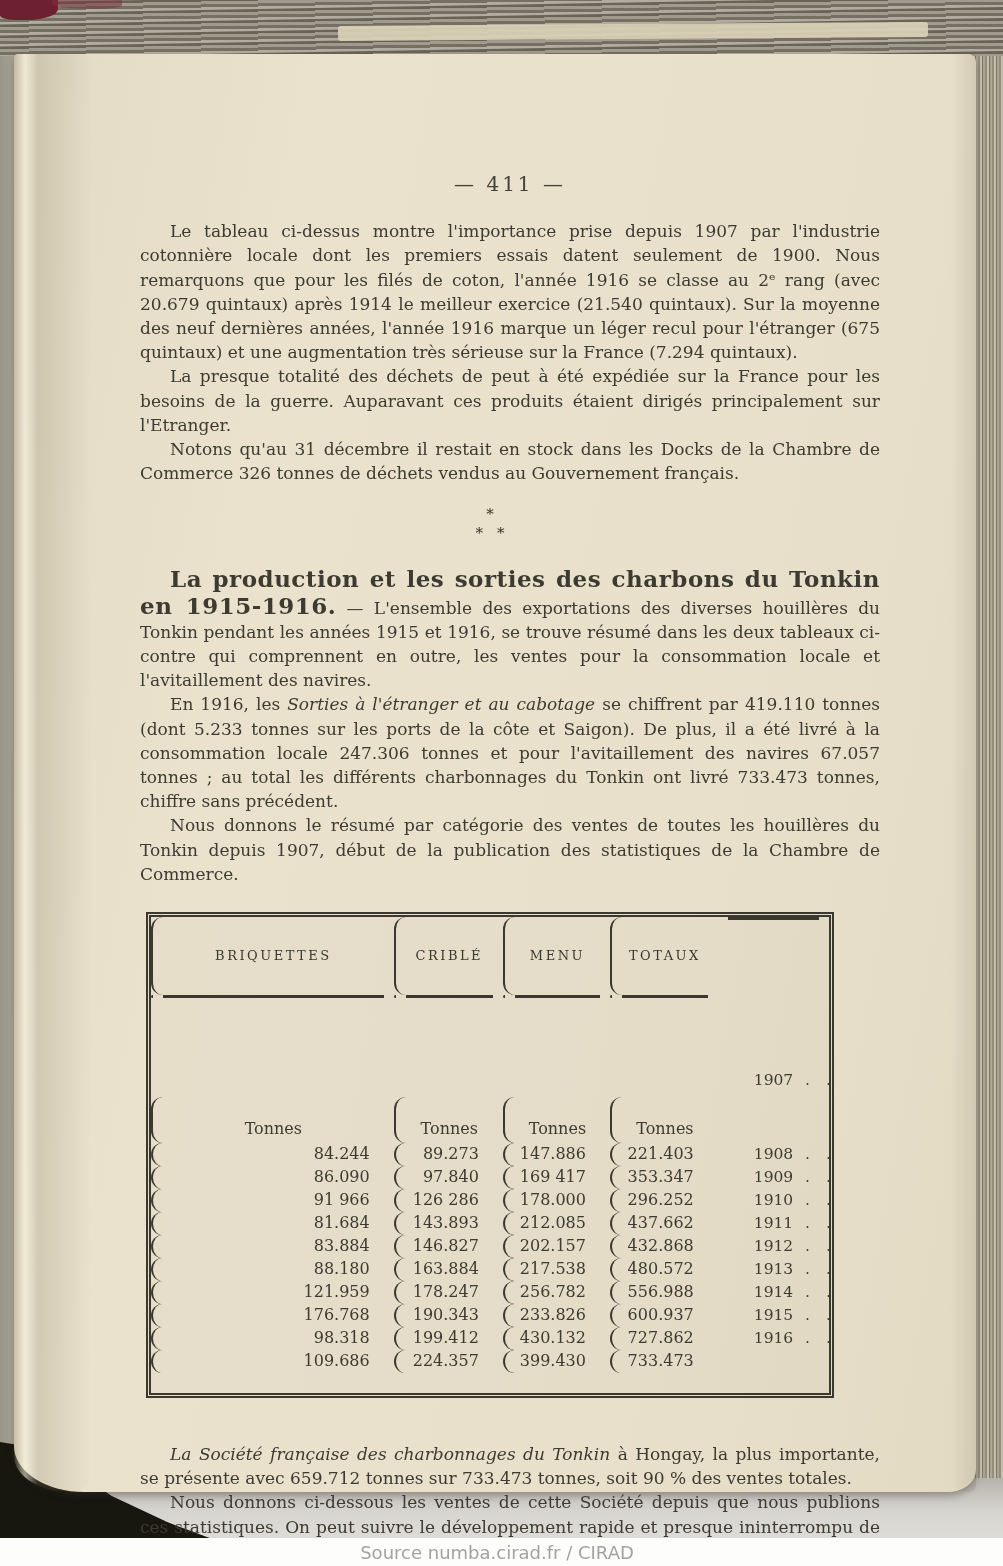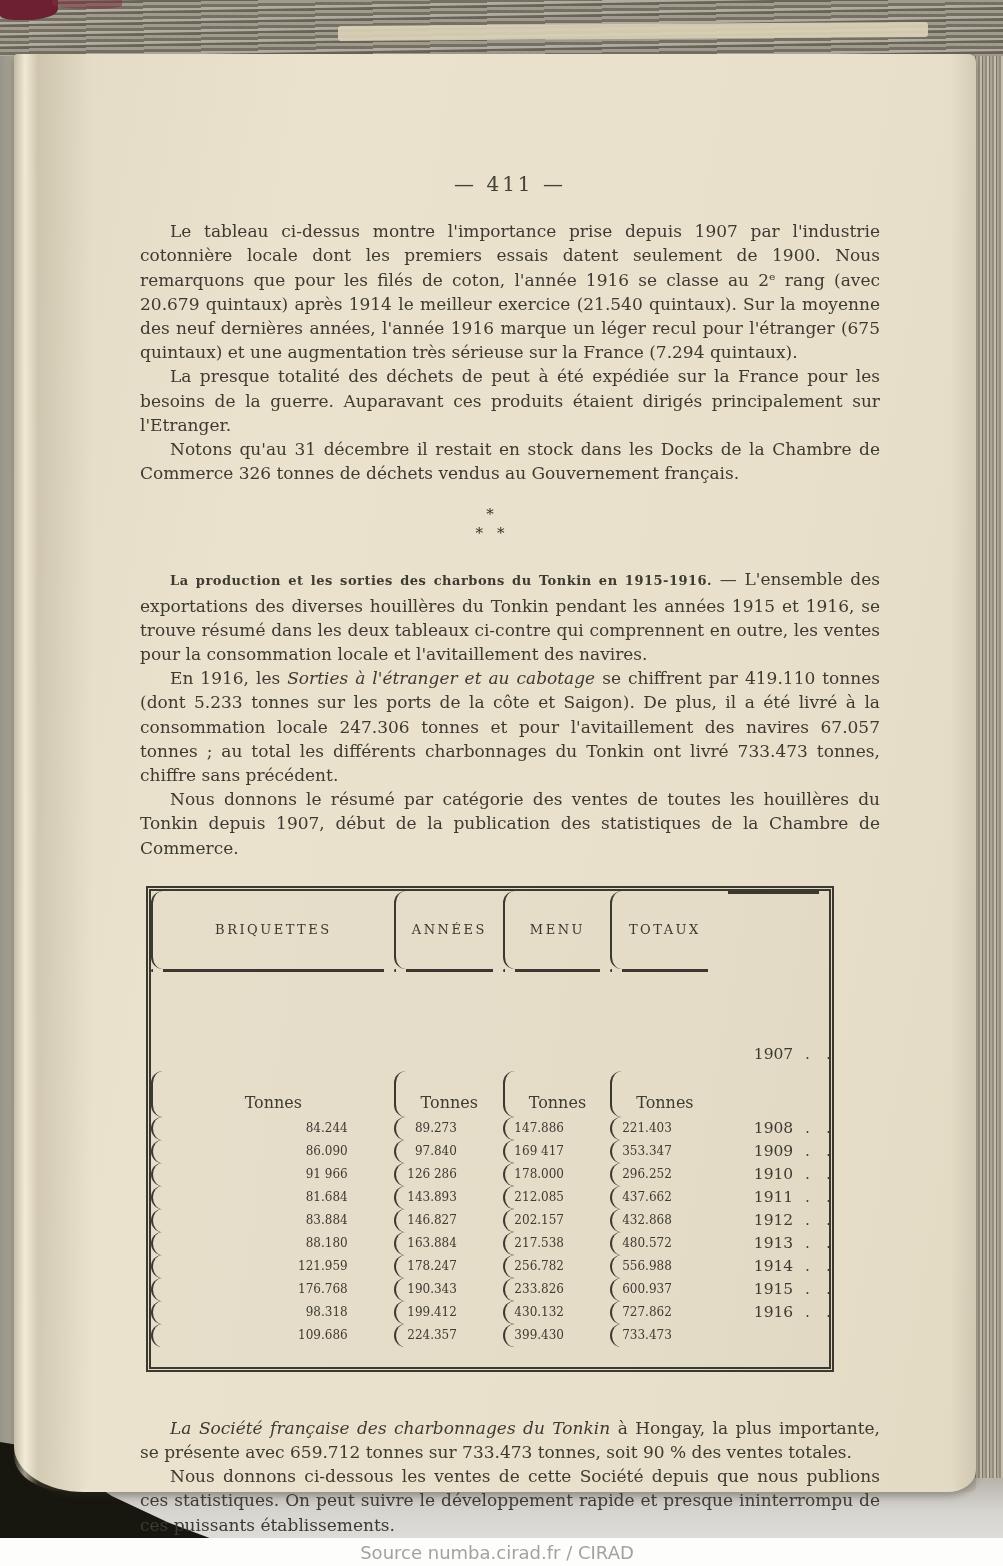--- a/index.html
+++ b/index.html
@@ -48,41 +48,41 @@
   .pagenum{margin-top:118px;text-align:center;font-size:20px;letter-spacing:3px;
     text-indent:0;color:#45423a;}
 
   p{margin:0;text-indent:30px;}
   .p-first{margin-top:23px;}
   .asterism{margin-top:20px;text-align:center;line-height:19px;font-size:15px;
     transform:translateX(-20px);color:#36332b;}
   .asterism .row2{letter-spacing:0;}
   .asterism .row2 .a{display:inline-block;width:14px;}
   .section{margin-top:24px;}
-  .section b{letter-spacing:.5px;font-size:13px;margin-top:37px;}
+  .section b{letter-spacing:.5px;font-size:23px;margin-top:37px;}
 
   
   .table-wrap{margin:26px 0 0 6px;width:688px;border:5px double #3b382f;
     box-sizing:border-box;background:rgba(70,60,30,.02);}
   .tgrid{display:grid;grid-template-columns:35.8% 16.1% 15.8% 15.9% 16.4%;
     padding-bottom:20px;}
   .cell{box-sizing:border-box;}
   .c2,.c3,.c4,.c5{border-left:2px solid #3b382f;border-radius:12px;}
   .hcell{height:78px;display:flex;align-items:center;justify-content:center;
     font-size:13px;letter-spacing:2.5px;color:#3b382f;}
   .rcell{height:3px;}
   .rcell .rule{height:3px;background:#3b382f;margin:0 10px;}
   .ucell{height:46px;display:flex;align-items:flex-end;justify-content:center;
     padding-bottom:2px;font-size:16px;margin-top:28px;}
   .year-cell{height:23px;display:flex;align-items:center;padding-left:36px;
     font-size:15.5px;}
   .year-cell .leader{margin-left:12px;letter-spacing:5px;word-spacing:2px;
     white-space:nowrap;overflow:hidden;font-size:14px;flex:1;}
   .num-cell{height:23px;display:flex;align-items:center;justify-content:flex-end;
-    padding-right:46px;font-size:12px;}
+    padding-right:24px;font-size:16px;}
 
   .bottom-block{margin-top:44px;}
 
   
   .source-bar{position:absolute;left:0;bottom:0;width:100%;height:28px;z-index:5;
     background:#fdfdfc;display:flex;align-items:center;justify-content:center;
     padding-right:9px;box-sizing:border-box;
     font-family:"DejaVu Sans",sans-serif;font-size:18px;color:#a2a2a0;}
 </style>
 </head>
@@ -115,21 +115,21 @@
 
       <p class="section"><b>La production et les sorties des charbons du Tonkin en 1915-1916.</b><span> — </span><span>L'ensemble des exportations des diverses houillères du Tonkin pendant les années 1915 et 1916, se trouve résumé dans les deux tableaux ci-contre qui comprennent en outre, les ventes pour la consommation locale et l'avitaillement des navires.</span></p>
 
       <p><span>En 1916, les </span><i>Sorties à l'étranger et au cabotage</i><span> se chiffrent par 419.110 tonnes (dont 5.233 tonnes sur les ports de la côte et Saigon). De plus, il a été livré à la consommation locale 247.306 tonnes et pour l'avitaillement des navires 67.057 tonnes ; au total les différents charbonnages du Tonkin ont livré 733.473 tonnes, chiffre sans précédent.</span></p>
 
       <p>Nous donnons le résumé par catégorie des ventes de toutes les houillères du Tonkin depuis 1907, début de la publication des statistiques de la Chambre de Commerce.</p>
 
       <div class="table-wrap">
         <div class="tgrid">
           <div class="cell hcell c2">BRIQUETTES</div>
-          <div class="cell hcell c3">ANNÉES</div>
+          <div class="cell hcell c3">CRIBLÉ</div>
           <div class="cell hcell c4">MENU</div>
           <div class="cell hcell c5">TOTAUX</div>
 
           <div class="cell rcell c1">
               <div class="rule"></div>
             </div>
           <div class="cell rcell c2">
               <div class="rule"></div>
             </div>
           <div class="cell rcell c3">

